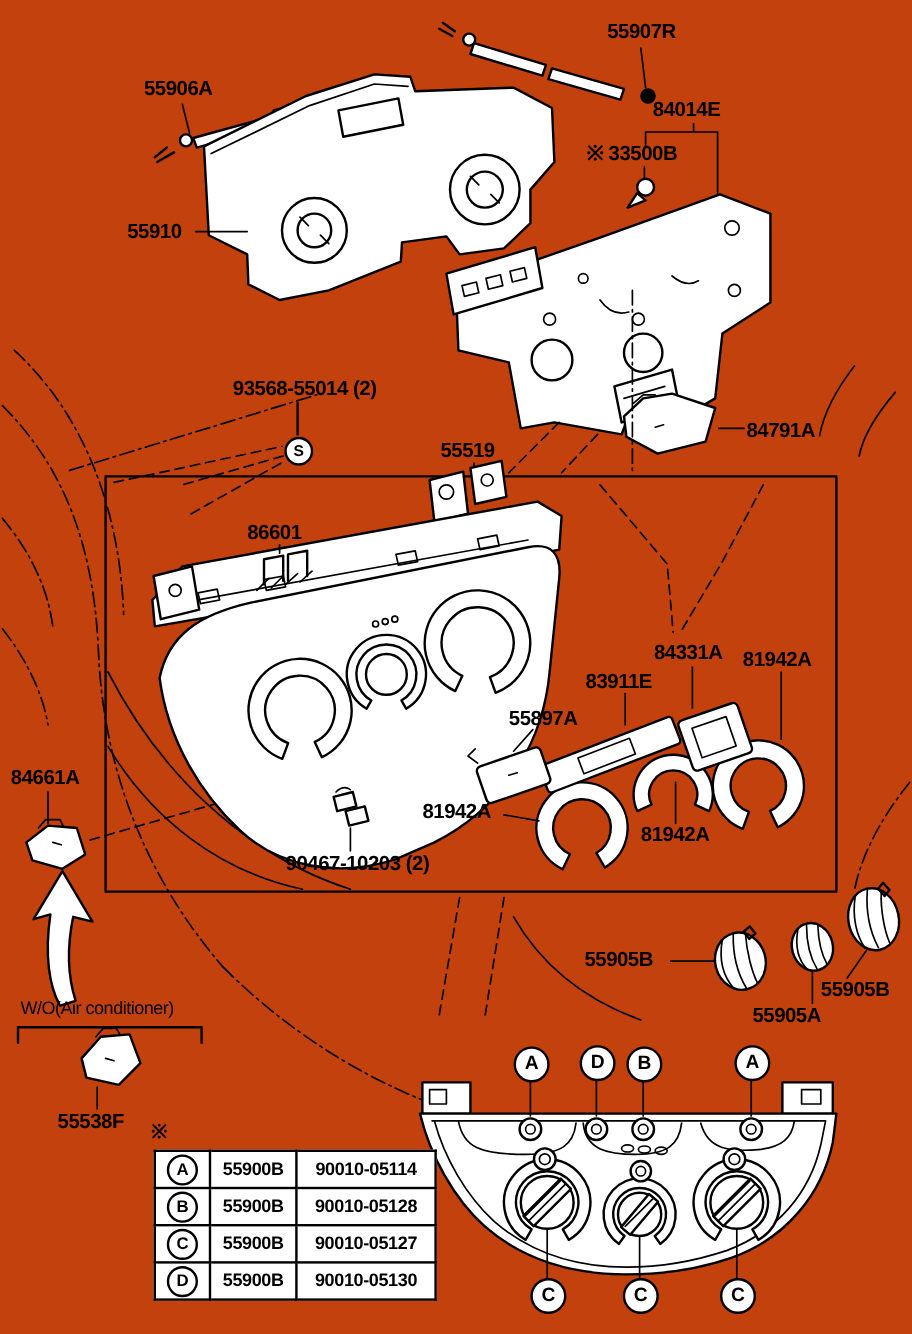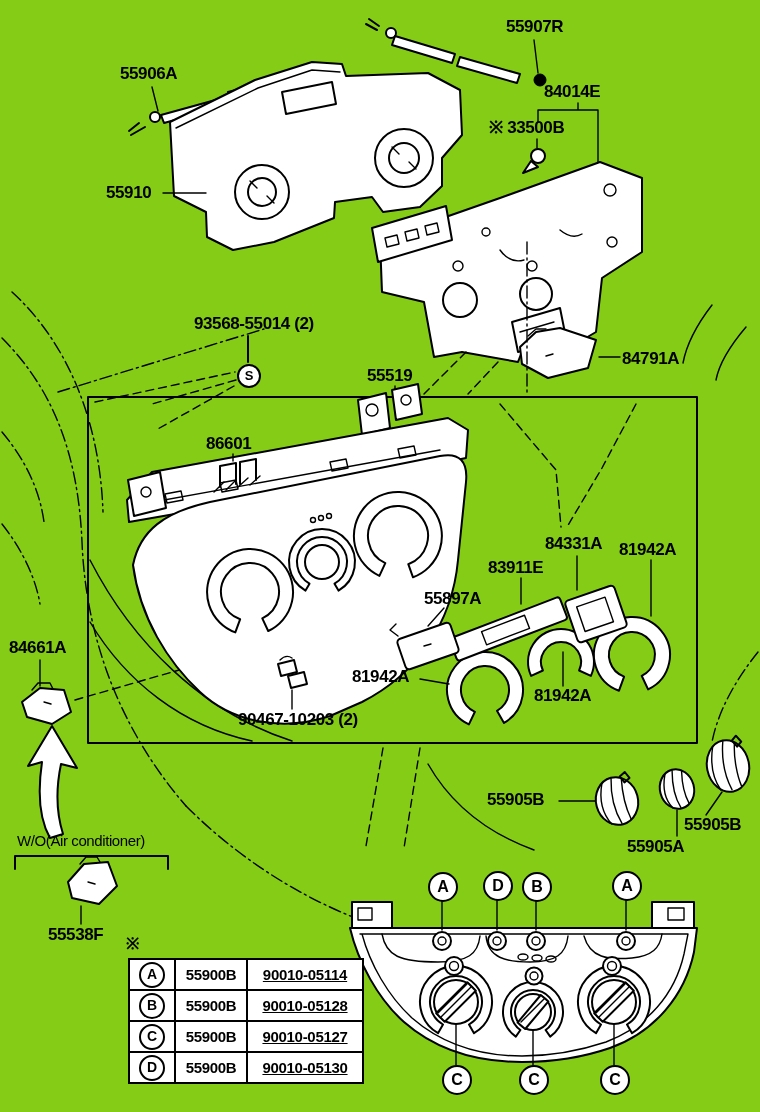--- a/index.html
+++ b/index.html
@@ -1,16 +1,16 @@
 <!DOCTYPE html>
 <html><head>
 <meta charset="utf-8">
 <style>
   html,body{margin:0;padding:0;background:#ffffff;}
-  .stage{position:relative;width:760px;height:1112px;background:#84cc16;overflow:hidden;
+  .stage{position:relative;width:760px;height:1112px;background:#c2410c;overflow:hidden;
          font-family:"Liberation Sans",sans-serif;color:#000;}
   svg.art{position:absolute;left:0;top:0;}
   .ln{fill:none;stroke:#000;stroke-width:2;stroke-linecap:round;stroke-linejoin:round;}
   .th{fill:none;stroke:#000;stroke-width:1.4;stroke-linecap:round;stroke-linejoin:round;}
   .wfill{fill:#fff;stroke:#000;stroke-width:2;stroke-linejoin:round;}
   .bfill{fill:#000;stroke:#000;}
   .dash{stroke-dasharray:8 5;}
   .dashdot{stroke-dasharray:12 4 2 4;}
   .lbl{position:absolute;font-weight:700;font-size:17px;letter-spacing:-0.4px;
        white-space:nowrap;line-height:1;}
@@ -19,21 +19,21 @@
   .callout{position:absolute;width:26px;height:26px;border:2px solid #000;border-radius:50%;
        background:#fff;font-weight:700;font-size:16px;text-align:center;line-height:25px;}
   .smarker{position:absolute;left:237px;top:364px;width:20px;height:20px;border:2px solid #000;
        border-radius:50%;background:#fff;font-weight:700;font-size:13px;text-align:center;line-height:20px;}
   table.fastener{position:absolute;left:128px;top:958px;border-collapse:collapse;
        background:#fff;}
   table.fastener td{border:2px solid #000;height:29px;padding:0 4px;font-weight:700;
        font-size:15px;letter-spacing:-0.3px;text-align:center;vertical-align:middle;}
   table.fastener td.c1{width:36px;}
   table.fastener td.c2{width:62px;}
-  table.fastener td.c3{width:106px;text-decoration:underline;}
+  table.fastener td.c3{width:106px;}
   .ltr{display:inline-block;width:22px;height:22px;border:2px solid #000;border-radius:50%;
        font-size:14px;line-height:21px;text-align:center;}
   .note{position:absolute;font-weight:700;font-size:16px;line-height:1;}
 </style>
 </head>
 <body>
 
 <div class="stage">
 
 <svg class="art" width="760" height="1112" viewBox="0 0 760 1112">

